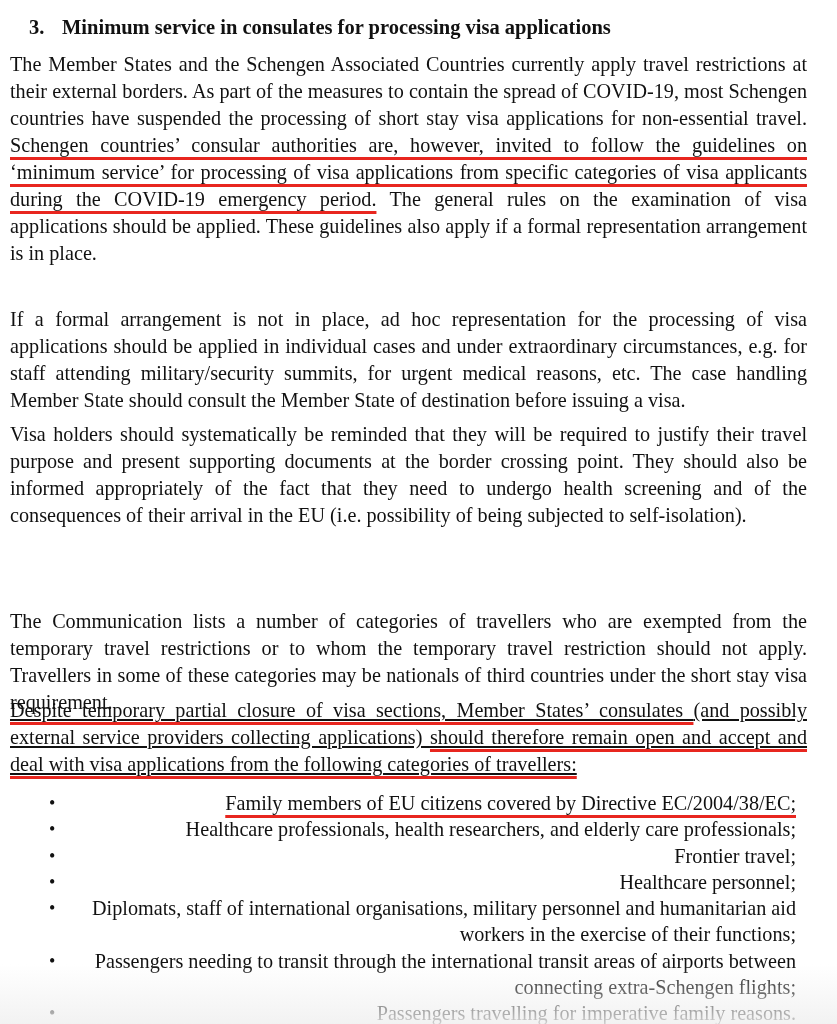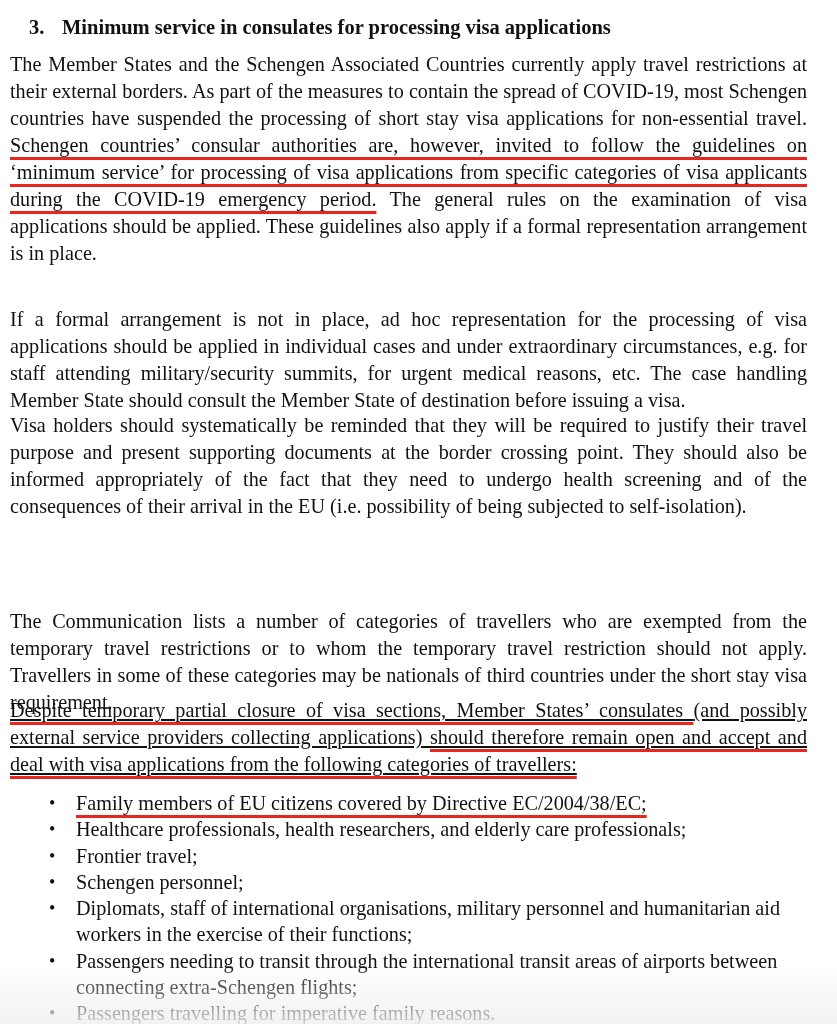--- a/index.html
+++ b/index.html
@@ -68,20 +68,21 @@
     }
     .list li .bullet {
       position: absolute;
       left: 39px;
       top: 0;
       font-size: 18px;
     }
     .list li .item-text {
       display: block;
       width: 720px;
+      text-align: right;
     }
     .bottom-fade {
       position: absolute;
       left: 0;
       right: 0;
       bottom: 0;
       height: 60px;
       background: linear-gradient(to bottom, rgba(245,245,245,0) 0%, rgba(240,240,240,0.85) 100%);
       pointer-events: none;
     }
@@ -96,21 +97,21 @@
   </div>
 
   <p class="para" style="top:51px;">
     <span>The Member States and the Schengen Associated Countries currently apply travel restrictions at their external borders. As part of the measures to contain the spread of COVID-19, most Schengen countries have suspended the processing of short stay visa applications for non-essential travel. </span><span class="hl" style="text-decoration-color: rgb(232, 38, 31);">Schengen countries’ consular authorities are, however, invited to follow the guidelines on ‘minimum service’ for processing of visa applications from specific categories of visa applicants during the COVID-19 emergency period.</span><span> The general rules on the examination of visa applications should be applied. These guidelines also apply if a formal representation arrangement is in place.</span>
   </p>
 
   <p class="para" style="top:306px;">
     <span>If a formal arrangement is not in place, ad hoc representation for the processing of visa applications should  be applied in individual cases and under extraordinary circumstances, e.g. for staff attending military/security summits, for urgent medical reasons, etc. The case handling Member State should consult the Member State of destination before issuing a visa.</span>
   </p>
 
-  <p class="para" style="top:412px;">
+  <p class="para" style="top:421px;">
     <span>Visa holders should systematically be reminded that they will be required to justify their travel purpose and present supporting documents at the border crossing point. They should also be informed appropriately of the fact that they need to undergo health screening and of the consequences of their arrival in the EU (i.e. possibility of being subjected to self-isolation).</span>
   </p>
 
   <p class="para" style="top:577px;margin-top:31px;">
     <span>The Communication lists a number of categories of travellers who are exempted from the temporary travel restrictions or to whom the temporary travel restriction should not apply. Travellers in some of these categories may be nationals of third countries under the short stay visa requirement.</span>
   </p>
 
   <p class="para" style="top:697px;text-decoration:underline;">
     <span class="hl" style="text-decoration-color: rgb(232, 38, 31);">Despite temporary partial closure of visa sections, Member States’ consulates </span><span>(and possibly external service providers collecting applications) </span><span class="hl" style="text-decoration-color: rgb(232, 38, 31);">should therefore remain open and accept and deal with visa applications from the following categories of travellers: </span>
   </p>
@@ -123,21 +124,21 @@
     <li>
       <span class="bullet">•</span>
       <span class="item-text">Healthcare professionals, health researchers, and elderly care professionals;</span>
     </li>
     <li>
       <span class="bullet">•</span>
       <span class="item-text">Frontier travel;</span>
     </li>
     <li>
       <span class="bullet">•</span>
-      <span class="item-text">Schengen personnel;</span>
+      <span class="item-text">Healthcare personnel;</span>
     </li>
     <li>
       <span class="bullet">•</span>
       <span class="item-text">Diplomats, staff of international organisations, military personnel and humanitarian aid workers in the exercise of their functions;</span>
     </li>
     <li>
       <span class="bullet">•</span>
       <span class="item-text">Passengers needing to transit through the international transit areas of airports between connecting extra-Schengen flights;</span>
     </li>
     <li>

